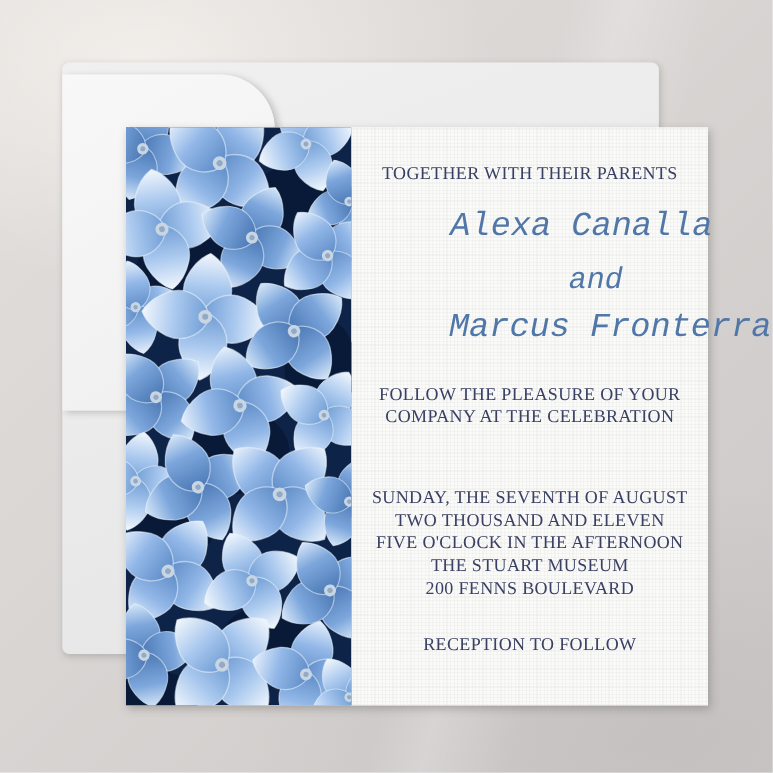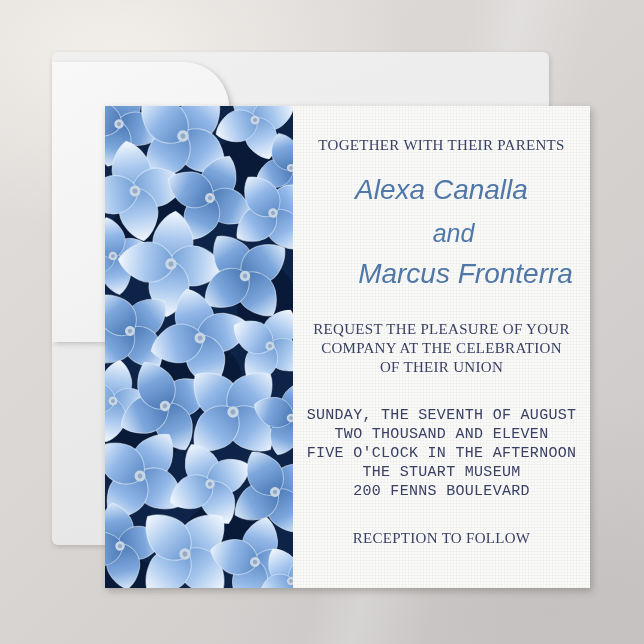--- a/index.html
+++ b/index.html
@@ -32,27 +32,27 @@
       repeating-linear-gradient(0deg, rgba(125,123,118,0.05) 0 1px, rgba(0,0,0,0) 1px 3px),
       repeating-linear-gradient(90deg, rgba(125,123,118,0.05) 0 1px, rgba(0,0,0,0) 1px 3px),
       #fafaf9;
     box-shadow:2px 3px 7px rgba(95,90,85,0.40);
   }
   .photo-strip{position:absolute; left:0; top:0; width:188px; height:482px; overflow:hidden;}
   .photo-strip svg{display:block;}
   .content{position:absolute; left:188px; top:0; width:297px; height:482px;}
   .content > div{position:absolute; left:0; width:100%; text-align:center;}
   .caps{color:#3a4063; font-size:15px; letter-spacing:0.3px; line-height:19px;}
-  .script{font-family:Liberation Sans, sans-serif; font-style:italic; color:#5077a8;}
+  .script{font-family:Liberation Mono, monospace; font-style:italic; color:#5077a8;padding-left:43px;}
   .intro-line{top:30px;}
   .bride-name{top:68px; font-size:28px;}
   .and-word{top:113px; font-size:25px;margin-left:12px;}
   .groom-name{top:152px; font-size:28px;margin-left:24px;}
   .request-block{top:214px;}
-  .event-block{top:300px;font-family:Liberation Mono, monospace;}
+  .event-block{top:300px;}
   .reception-line{top:423px;}
 </style>
 </head>
 <body>
 
 <div class="scene">
 
   <div class="envelope-back"></div>
   <div class="envelope-flap"></div>
 
@@ -219,23 +219,22 @@
       </svg>
     </div>
 
     <div class="content">
       <div class="caps intro-line">TOGETHER WITH THEIR PARENTS</div>
       <div class="script bride-name">Alexa Canalla</div>
       <div class="script and-word">and</div>
       <div class="script groom-name">Marcus Fronterra</div>
 
       <div class="caps request-block">
-        <div>REQUEST THE PLEASURE OF YOUR</div>
+        <div>FOLLOW THE PLEASURE OF YOUR</div>
         <div>COMPANY AT THE CELEBRATION</div>
-        <div>OF THEIR UNION</div>
       </div>
 
       <div class="caps event-block">
         <div>SUNDAY, THE SEVENTH OF AUGUST</div>
         <div>TWO THOUSAND AND ELEVEN</div>
         <div>FIVE O'CLOCK IN THE AFTERNOON</div>
         <div>THE STUART MUSEUM</div>
         <div>200 FENNS BOULEVARD</div>
       </div>
 

